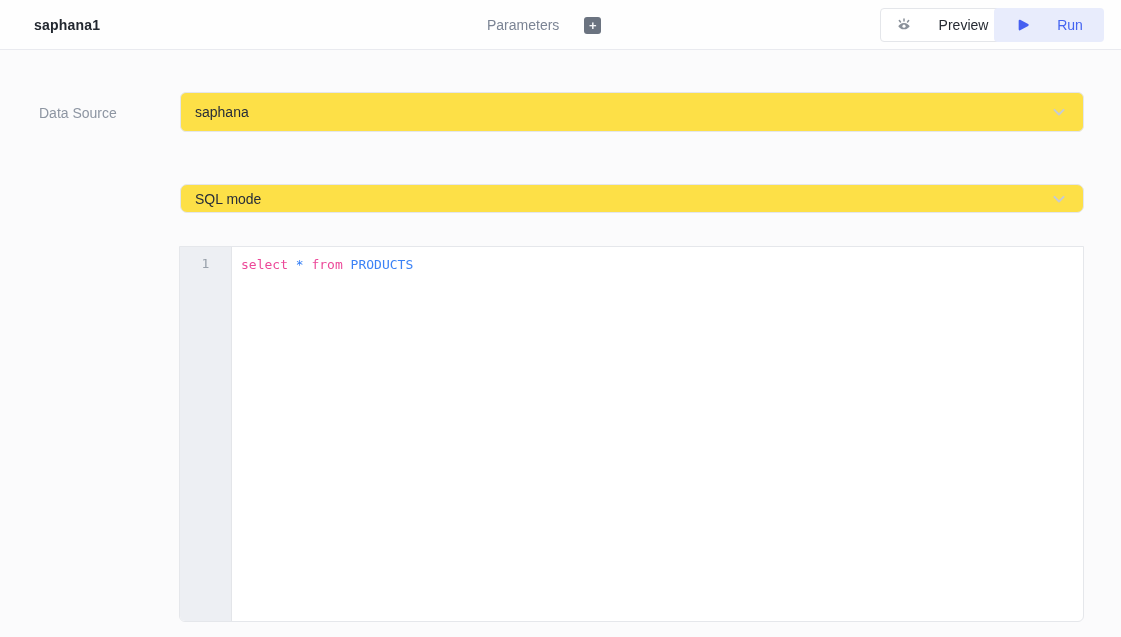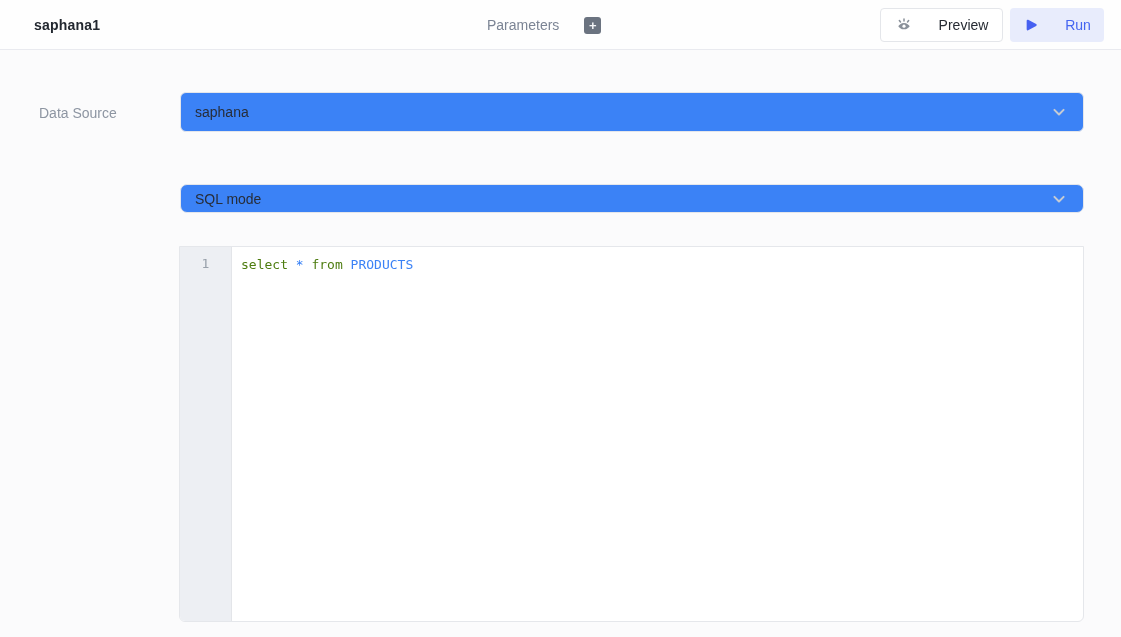--- a/index.html
+++ b/index.html
@@ -32,32 +32,32 @@
   .btn{
     position:absolute;top:8px;height:34px;box-sizing:border-box;
     display:flex;align-items:center;justify-content:center;gap:26px;
     border-radius:4px;font-size:14px;cursor:pointer;
   }
   .btn-preview{
     right:118px;width:123px;background:#ffffff;border:1px solid #e4e6ea;
     color:#262b33;
   }
   .btn-run{
-    right:17px;width:94px;background:#e8ecfc;border:none;
+    right:17px;width:110px;background:#e8ecfc;border:none;
     color:#4464f1;
   }
   .icon{display:inline-flex;align-items:center;justify-content:center;}
   
   .field-label{
     position:absolute;left:39px;top:105px;
     font-size:14px;color:#8d95a2;
   }
   .dropdown{
     position:absolute;left:180px;width:904px;box-sizing:border-box;
-    background:#3b82f6;border:1px solid #e4e6eb;border-radius:6px;
+    background:#fde047;border:1px solid #e4e6eb;border-radius:6px;
     display:flex;align-items:center;
     padding:0 14px;font-size:14px;color:#272d39;cursor:pointer;
   }
   .dd-datasource{top:92px;height:40px;}
   .dd-mode{top:184px;height:29px;border-radius:7px;}
   .dd-value{flex:1;}
   .chevron{margin-left:auto;display:flex;}
   
   .editor{
     position:absolute;left:179px;top:246px;width:905px;height:376px;
@@ -75,21 +75,21 @@
     font-size:13px;color:#99a1ab;
   }
   .code-area{
     position:absolute;left:53px;top:0;right:0;bottom:0;
     padding:9px 0 0 8px;cursor:text;
   }
   .code-line{
     font-family:"DejaVu Sans Mono", monospace;
     font-size:13px;line-height:17px;white-space:pre;color:#333;
   }
-  .tok-kw{color:#4d7c0f;margin-top:8px;}
+  .tok-kw{color:#ec4899;margin-top:8px;}
   .tok-op{color:#2f7bf6;}
   .tok-tbl{color:#3b82f6;}
 </style>
 </head>
 <body>
 
 <div class="topbar">
   <div class="title">saphana1</div>
 
   <div class="params-group">

